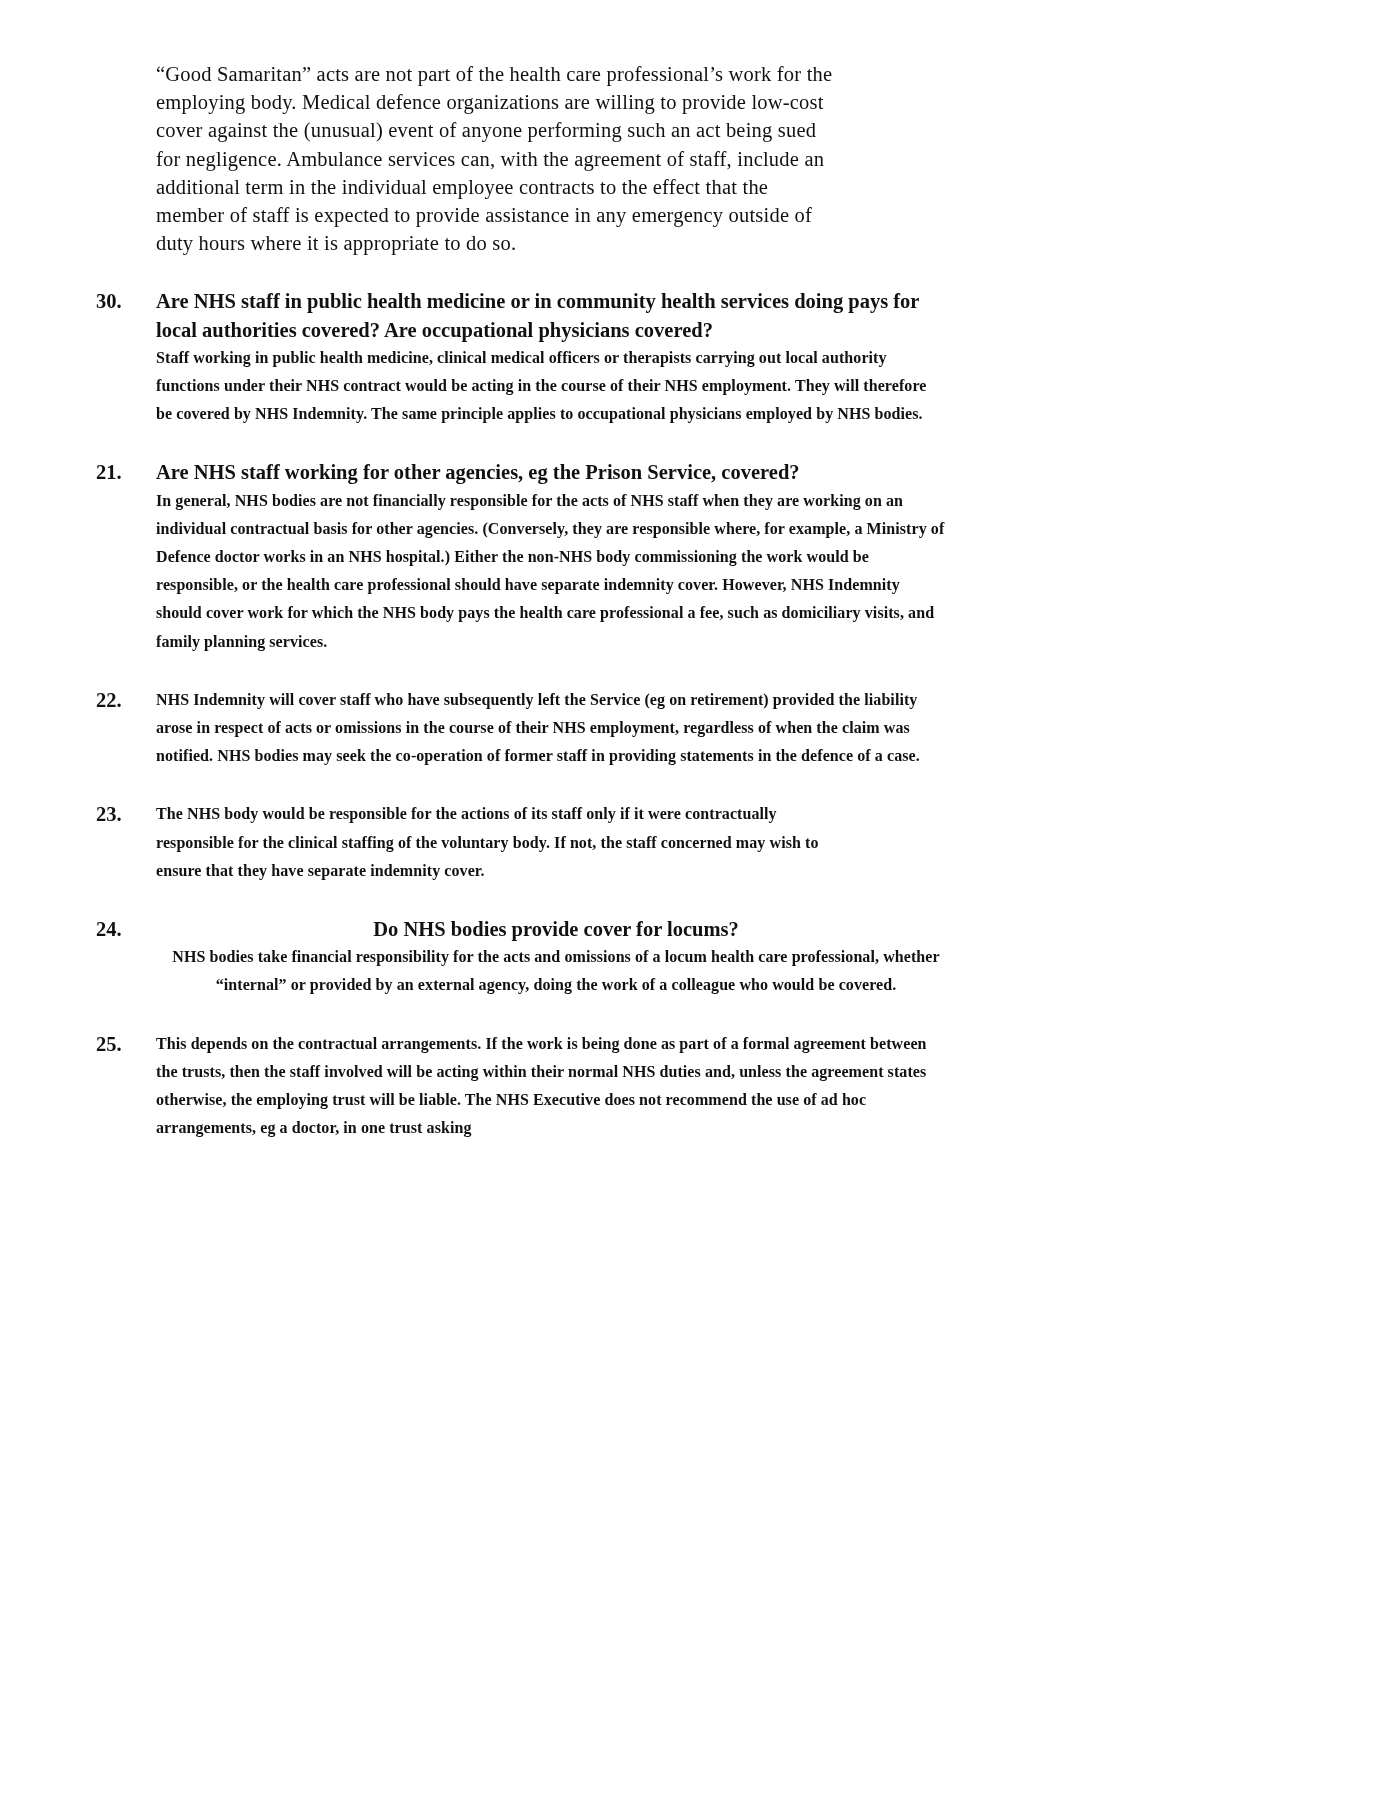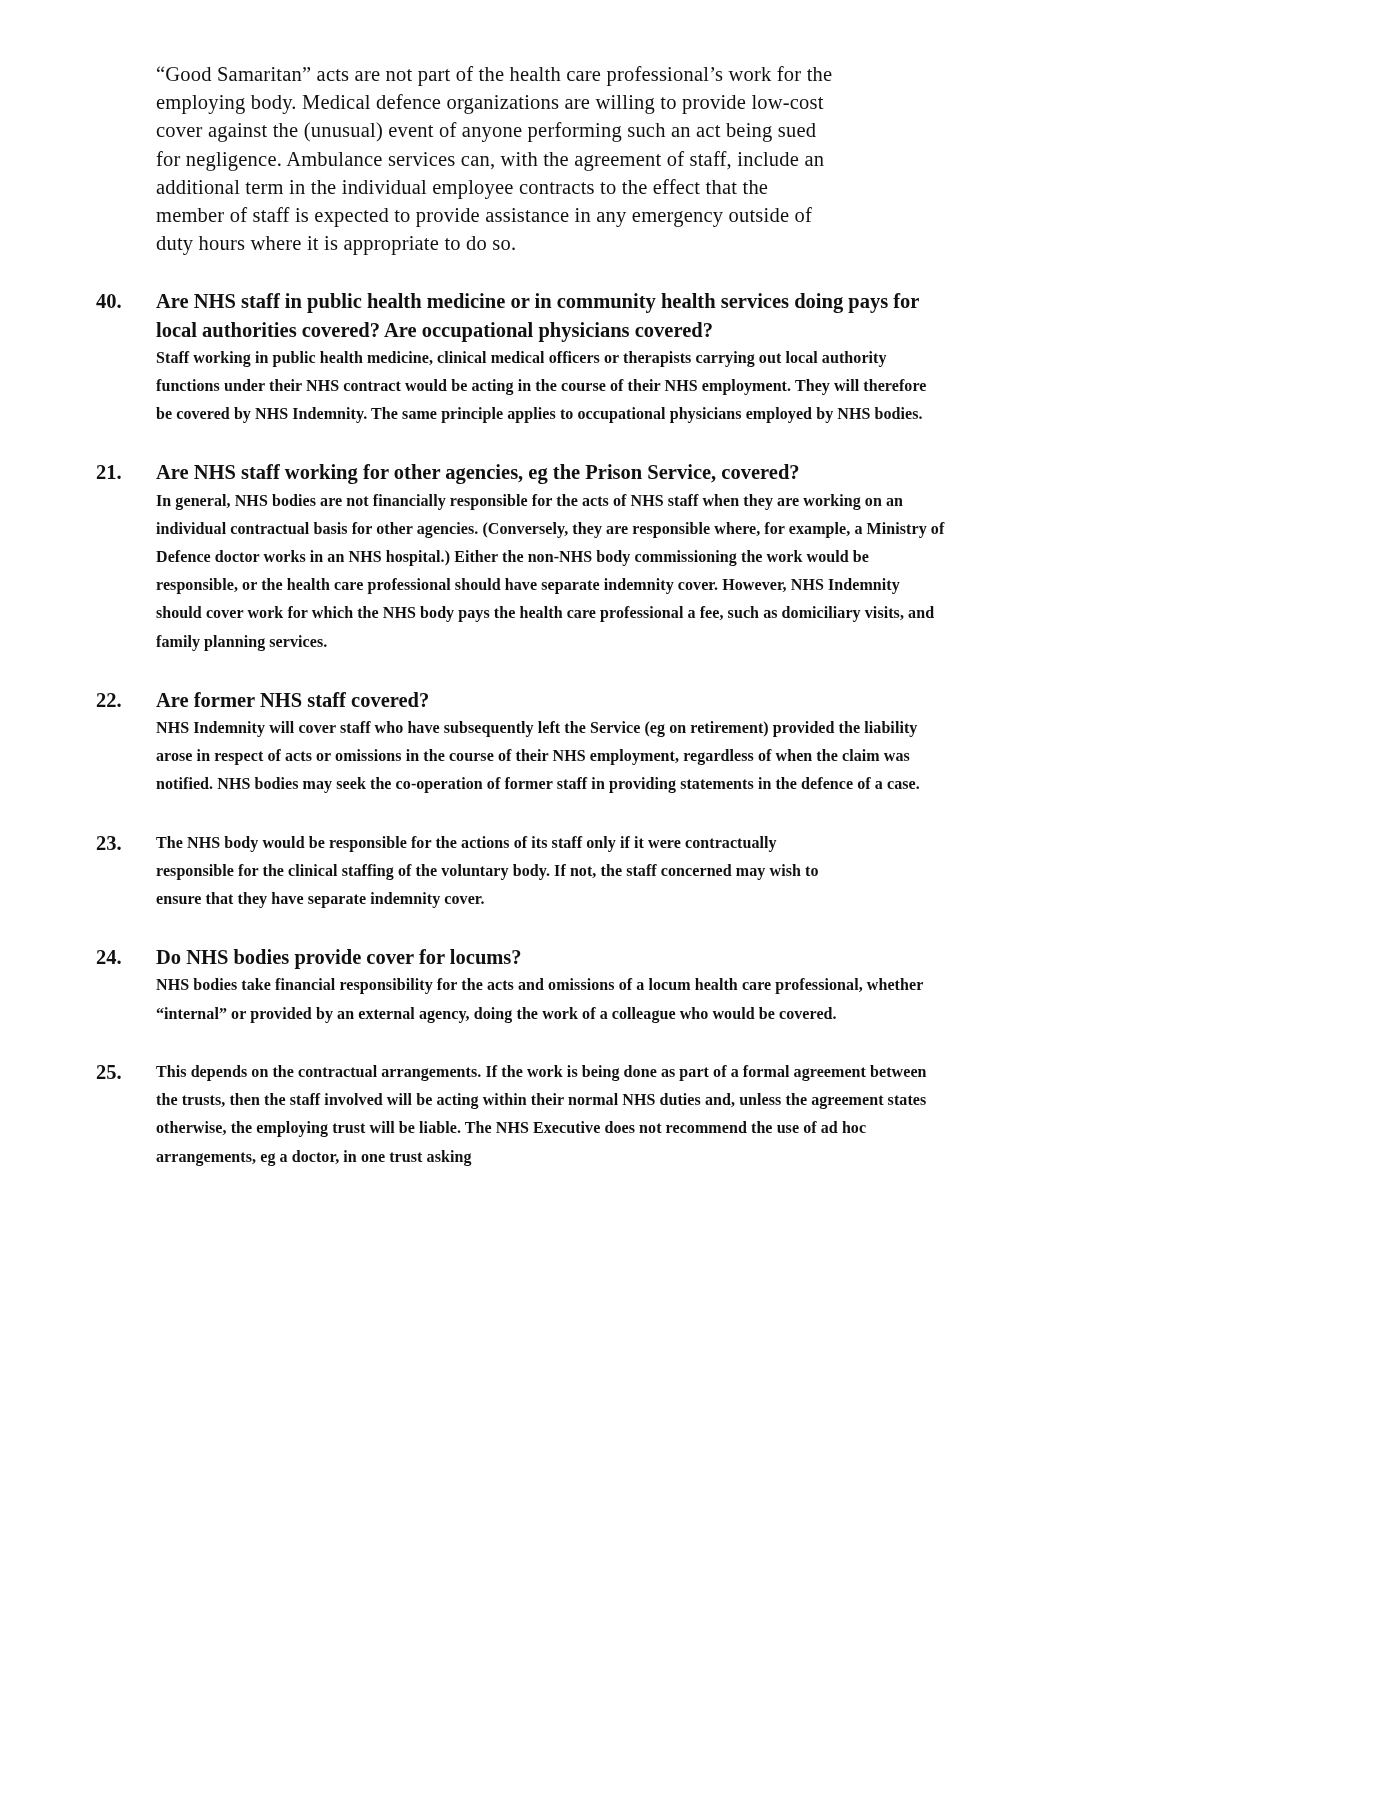--- a/index.html
+++ b/index.html
@@ -59,52 +59,51 @@
   }
   .qtext {
     font-size: 16px;
     line-height: 28.2px;
     margin: 0;
     letter-spacing: 0.005em;
     font-weight: bold;
   }
   
   .w-narrow { width: 690px; }
-  .w-mid    { width: 800px; }
+  .w-mid    { width: 800px; text-align: center; }
   .w-wide   { width: 790px; }
   .w-full   { width: 790px; }
 </style>
 </head>
 <body>
 
 <div class="page">
   <div class="content">
 
     <p class="intro">“Good Samaritan” acts are not part of the health care professional’s work for the employing body. Medical defence organizations are willing to provide low-cost cover against the (unusual) event of anyone performing such an act being sued for negligence. Ambulance services can, with the agreement of staff, include an additional term in the individual employee contracts to the effect that the member of staff is expected to provide assistance in any emergency outside of duty hours where it is appropriate to do so.</p>
 
     <div class="qblock">
-      <div class="qnum">40.</div>
+      <div class="qnum">30.</div>
       <div class="qbody">
         <p class="qtitle w-full">Are NHS staff in public health medicine or in community health services doing pays for local authorities covered? Are occupational physicians covered?</p>
         <p class="qtext w-full">Staff working in public health medicine, clinical medical officers or therapists carrying out local authority functions under their NHS contract would be acting in the course of their NHS employment. They will therefore be covered by NHS Indemnity. The same principle applies to occupational physicians employed by NHS bodies.</p>
       </div>
     </div>
 
     <div class="qblock">
       <div class="qnum">21.</div>
       <div class="qbody">
         <p class="qtitle w-full">Are NHS staff working for other agencies, eg the Prison Service, covered?</p>
         <p class="qtext w-full">In general, NHS bodies are not financially responsible for the acts of NHS staff when they are working on an individual contractual basis for other agencies. (Conversely, they are responsible where, for example, a Ministry of Defence doctor works in an NHS hospital.) Either the non-NHS body commissioning the work would be responsible, or the health care professional should have separate indemnity cover. However, NHS Indemnity should cover work for which the NHS body pays the health care professional a fee, such as domiciliary visits, and family planning services.</p>
       </div>
     </div>
 
     <div class="qblock">
       <div class="qnum">22.</div>
       <div class="qbody">
-        <p class="qtitle w-full">Are former NHS staff covered?</p>
         <p class="qtext w-full">NHS Indemnity will cover staff who have subsequently left the Service (eg on retirement) provided the liability arose in respect of acts or omissions in the course of their NHS employment, regardless of when the claim was notified. NHS bodies may seek the co-operation of former staff in providing statements in the defence of a case.</p>
       </div>
     </div>
 
     <div class="qblock">
       <div class="qnum">23.</div>
       <div class="qbody">
         <p class="qtext w-narrow">The NHS body would be responsible for the actions of its staff only if it were contractually responsible for the clinical staffing of the voluntary body. If not, the staff concerned may wish to ensure that they have separate indemnity cover.</p>
       </div>
     </div>

